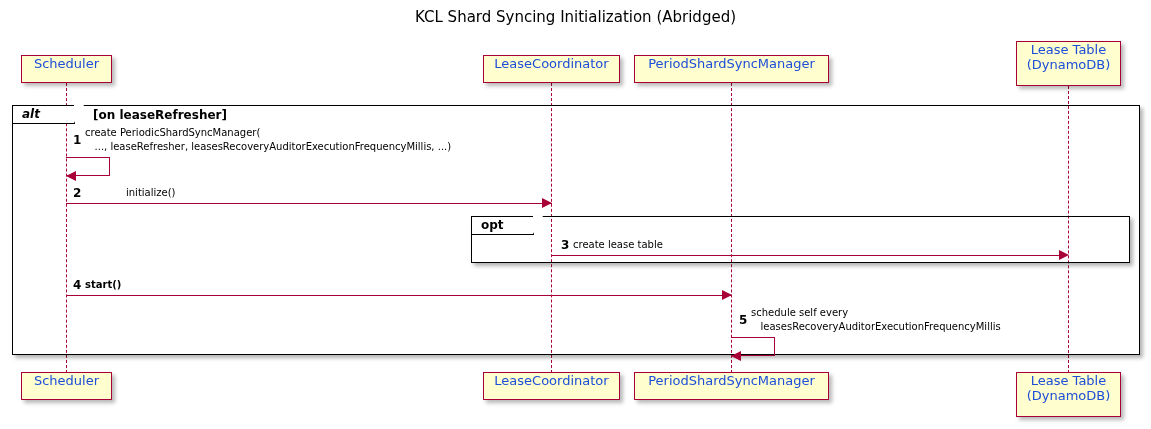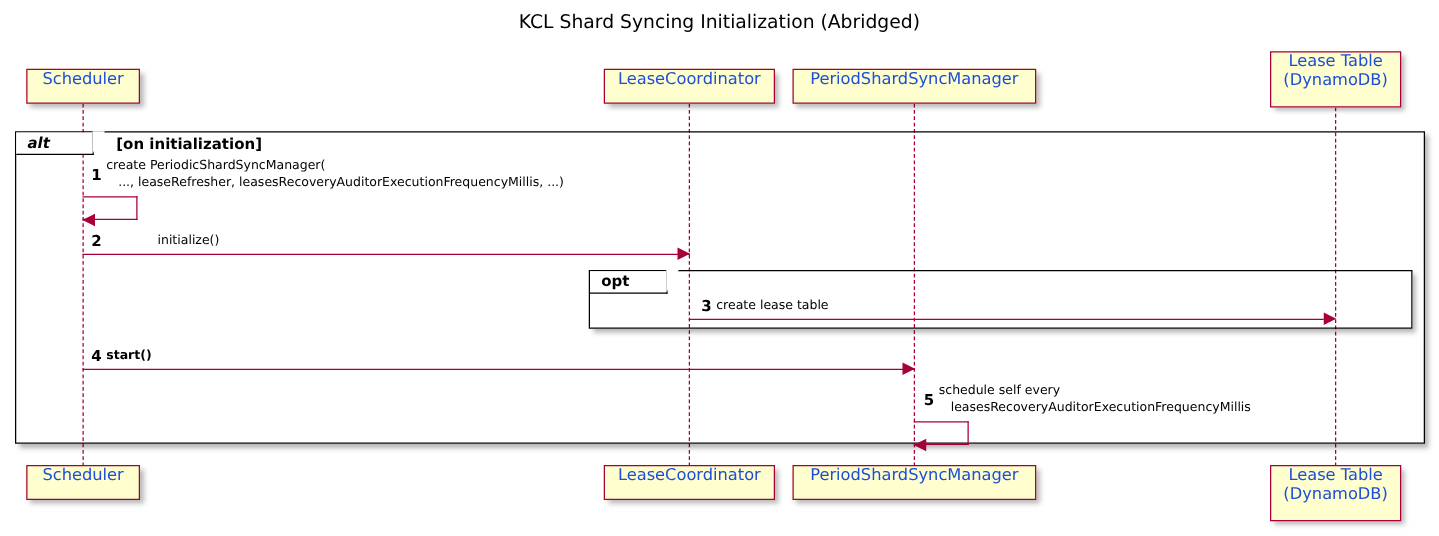--- a/index.html
+++ b/index.html
@@ -149,21 +149,21 @@
   <div class="participant" style="left:634px; top:55px; width:195px; height:28px;">
     <span>PeriodShardSyncManager</span>
   </div>
   <div class="participant" style="left:1016px; top:41px; width:105px; height:45px;">
     <span>Lease Table
 (DynamoDB)</span>
   </div>
 
   <div class="frame" style="left:12px; top:105px; width:1128px; height:250px;"></div>
   <div class="frame-tab" style="left:13px; top:106px; width:62px;font-style:italic;">alt</div>
-  <div class="frame-guard" style="left:93px; top:108px;">[on initialization]</div>
+  <div class="frame-guard" style="left:93px; top:108px;">[on leaseRefresher]</div>
 
   <div class="msg-num" style="left:73px; top:133px;">1</div>
   <div class="msg-label" style="left:85px; top:126px;">create PeriodicShardSyncManager(
    ..., leaseRefresher, leasesRecoveryAuditorExecutionFrequencyMillis, ...)</div>
   <div class="self-loop" style="left:66px; top:157px; width:44px; height:19px;"></div>
   <div class="arrowhead arrow-left" style="left:66px; top:171px;"></div>
 
   <div class="msg-num" style="left:73px; top:186px;">2</div>
   <div class="msg-label" style="left:85px; top:186px;margin-left:41px;">initialize()</div>
   <div class="msg-line" style="left:66px; top:203px; width:486px;"></div>

